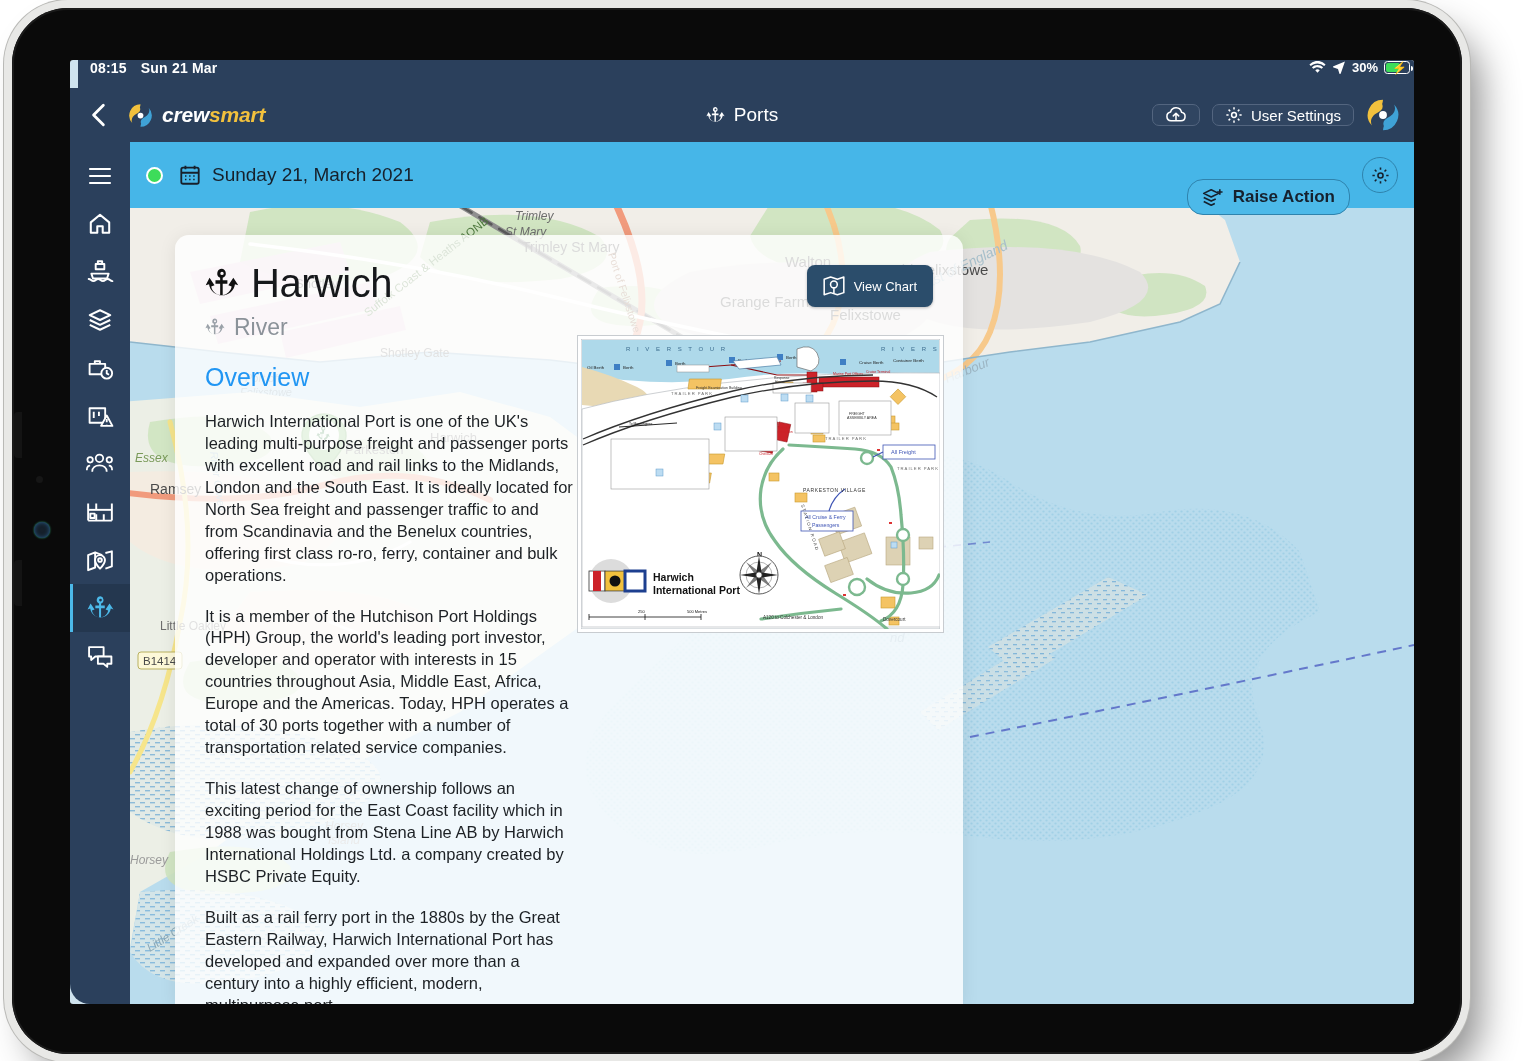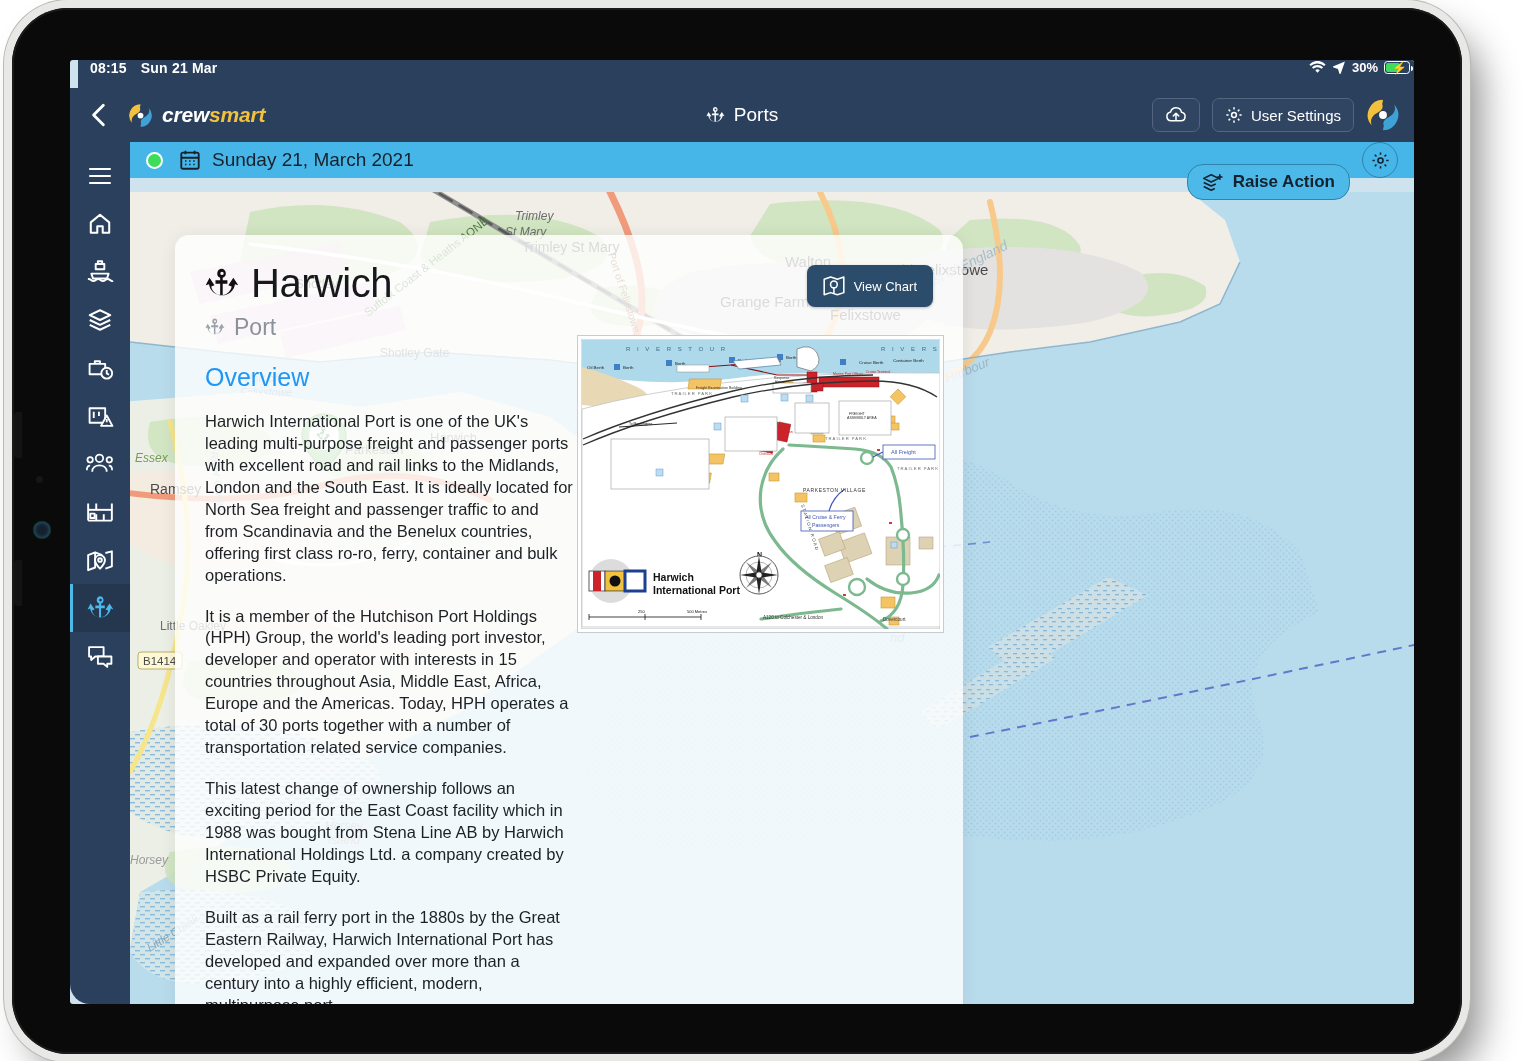--- a/index.html
+++ b/index.html
@@ -42,27 +42,27 @@
     background:#2b405c; color:#fff; display:flex; align-items:center; padding:0 14px; }
   #back-chevron { width:30px; height:30px; display:flex; align-items:center; justify-content:center;
     cursor:pointer; }
   #brand { display:flex; align-items:center; gap:9px; margin-left:14px;font-style:italic; }
   #brand-text { font-size:21px; font-weight:600; letter-spacing:-.2px; }
   #brand-text .crew { color:#fff; } #brand-text .smart { color:#f2c13d; }
   #nav-title { position:absolute; left:0; right:0; text-align:center; font-size:19px;
     display:flex; align-items:flex-end; justify-content:center; gap:9px; pointer-events:none; }
   #nav-right { margin-left:auto; display:flex; align-items:center; gap:12px; z-index:2; }
   .nav-btn { border:1px solid #53657f; background:#33496694; border-radius:7px;
-    height:34px; display:flex; align-items:center; gap:8px; padding:0 12px; cursor:pointer;
+    height:22px; display:flex; align-items:center; gap:8px; padding:0 12px; cursor:pointer;
     font-size:15px; color:#fff; }
   #cloud-btn { width:48px; justify-content:center; padding:0; }
   #nav-logo { width:34px; height:34px; }
 
   
-  #datebar { position:absolute; left:60px; top:82px; right:0; height:36px;
+  #datebar { position:absolute; left:60px; top:82px; right:0; height:66px;
     background:#46b6e8; display:flex; align-items:center; padding:0 16px; color:#14202e; }
   #status-dot { width:17px; height:17px; border-radius:50%; background:#3ddc5a;
     border:2.5px solid #fff; margin-right:16px; }
   #date-text { font-size:19px; margin-left:11px; color:#17202b; }
   #datebar-right { margin-left:auto; display:flex; align-items:center; gap:12px; }
   #raise-action { border:1.5px solid #2f83ad; border-radius:16px; height:36px; display:flex;
     align-items:center; gap:9px; padding:12px 14px; font-size:17px; font-weight:bold; color:#16212e;
     cursor:pointer; background:#4cb9e9;margin-top:44px; }
   #datebar-gear { width:36px; height:36px; border-radius:50%; border:1.5px solid #2f83ad;
     display:flex; align-items:center; justify-content:center; cursor:pointer; }
@@ -251,21 +251,21 @@
               </svg>
           </span>
           <span id="port-title-text">Harwich</span>
         </div>
         <div id="port-sub">
           <span>
             <svg width="20" height="23" viewBox="0 0 24 24" fill="#9aa1a8">
                 <path d="M12 1.2a3.3 3.3 0 0 0-1.3 6.35V9.4H7.4v2.35h3.3v8.1c-3.2-.5-5.75-3-6.3-6.15l2.3-.78L3.2 7.6.5 12.9l2.35-.8c.6 4.45 4.4 7.9 9.15 7.9s8.55-3.45 9.15-7.9l2.35.8-3.5-5.3-3.5 5.32 2.3.78c-.55 3.15-3.1 5.65-6.3 6.15v-8.1h3.3V9.4h-3.3V7.55A3.3 3.3 0 0 0 12 1.2Zm0 2.1a1.2 1.2 0 1 1 0 2.4 1.2 1.2 0 0 1 0-2.4Z"></path>
               </svg>
           </span>
-          <span id="port-sub-text">Port</span>
+          <span id="port-sub-text">River</span>
         </div>
 
         <div id="overview-heading">Overview</div>
 
         <p class="para">Harwich International Port is one of the UK's leading multi-purpose freight and passenger ports with excellent road and rail links to the Midlands, London and the South East. It is ideally located for North Sea freight and passenger traffic to and from Scandinavia and the Benelux countries, offering first class ro-ro, ferry, container and bulk operations.</p>
         <p class="para">It is a member of the Hutchison Port Holdings (HPH) Group, the world's leading port investor, developer and operator with interests in 15 countries throughout Asia, Middle East, Africa, Europe and the Americas. Today, HPH operates a total of 30 ports together with a number of transportation related service companies.</p>
         <p class="para">This latest change of ownership follows an exciting period for the East Coast facility which in 1988 was bought from Stena Line AB by Harwich International Holdings Ltd. a company created by HSBC Private Equity.</p>
         <p class="para">Built as a rail ferry port in the 1880s by the Great Eastern Railway, Harwich International Port has developed and expanded over more than a century into a highly efficient, modern, multipurpose port.</p>
 
       </div>

